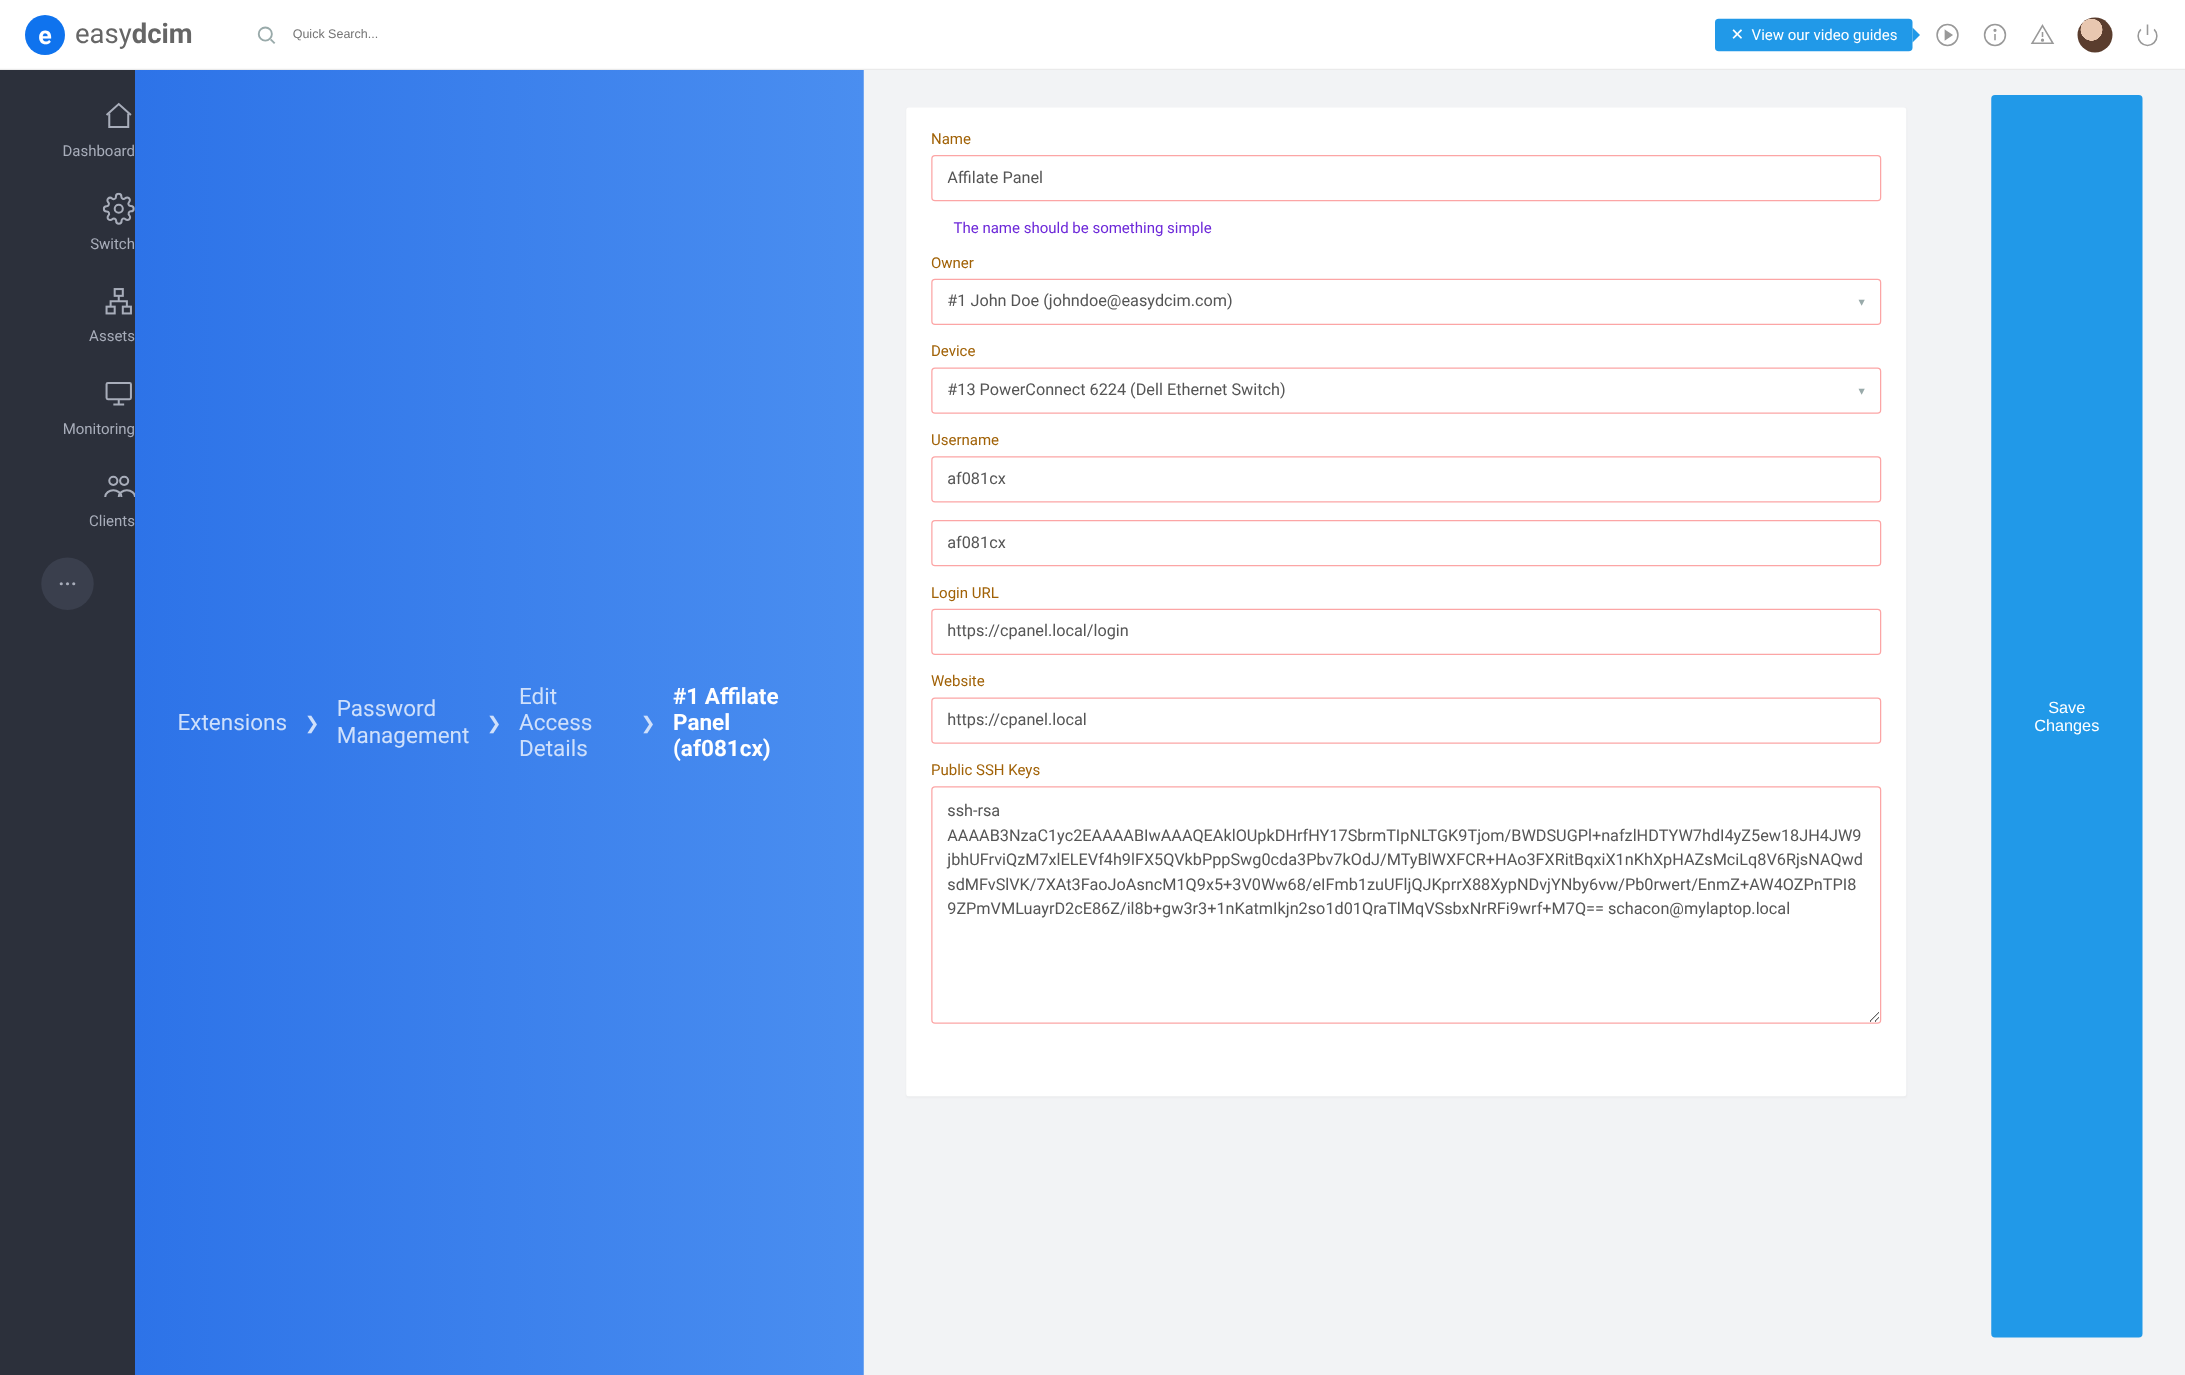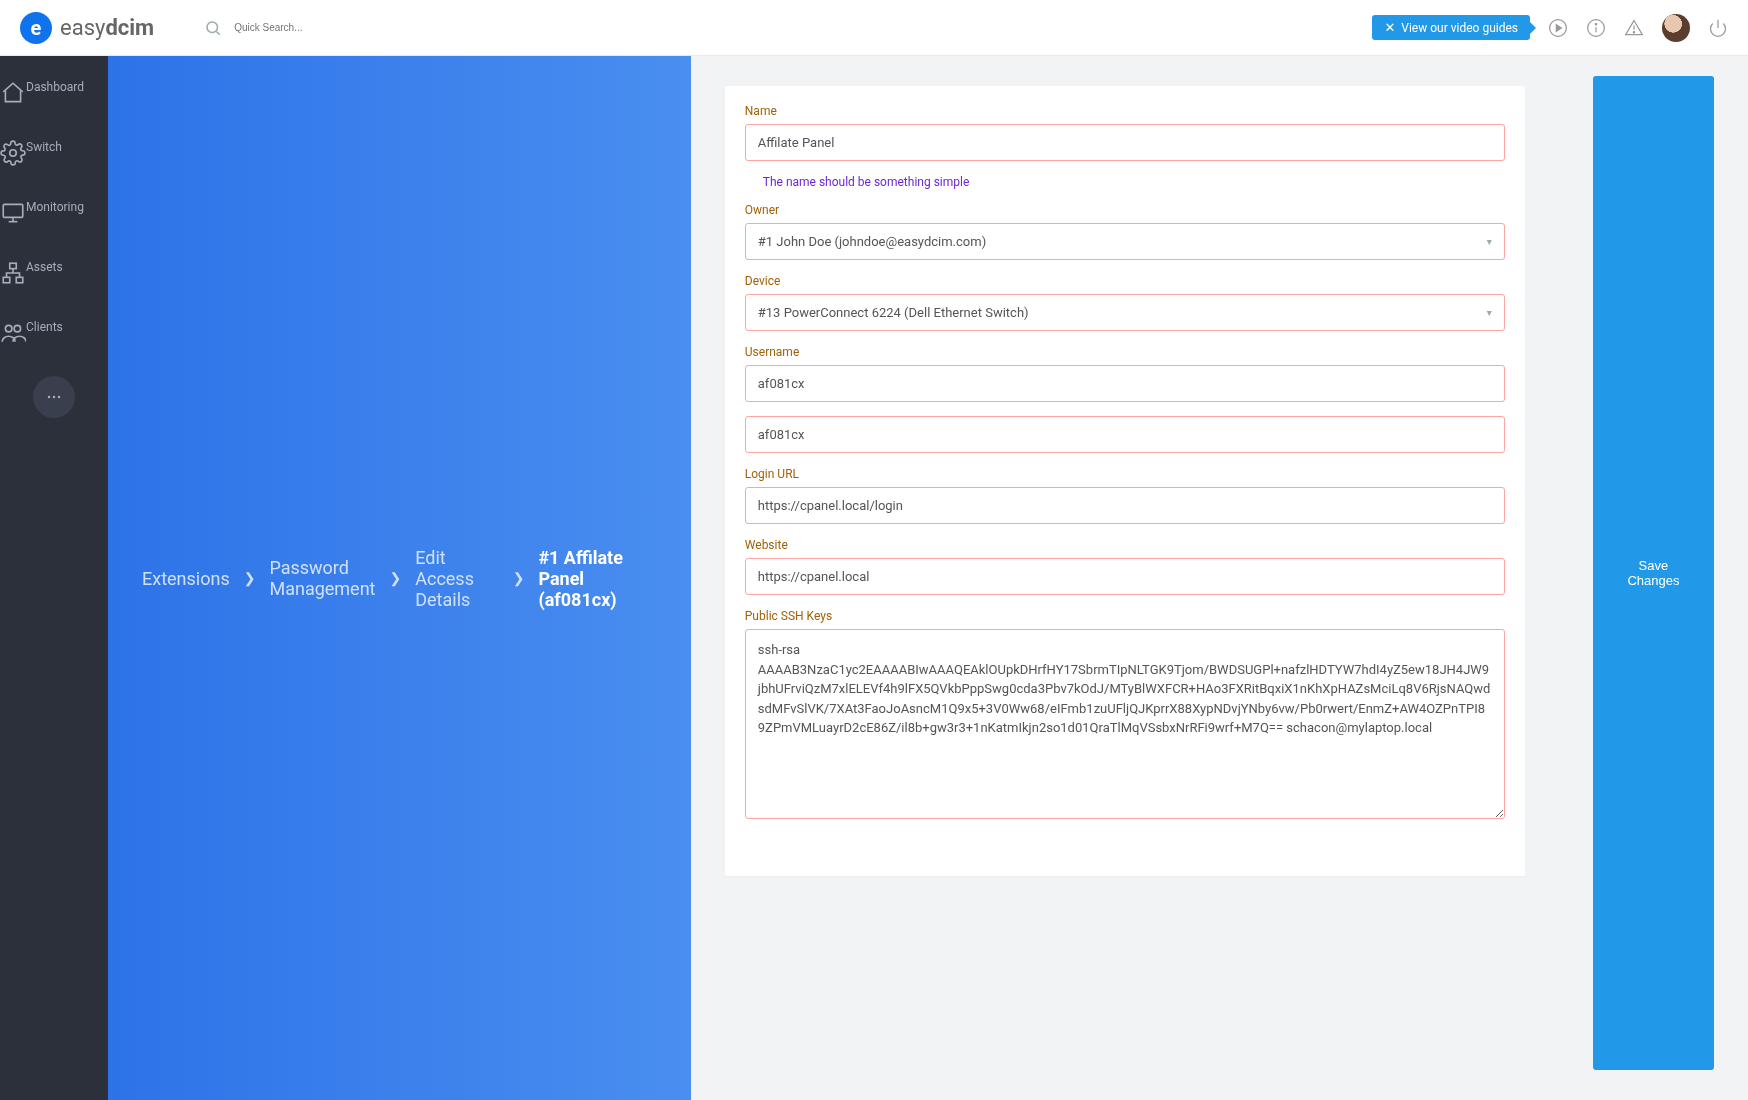--- a/index.html
+++ b/index.html
@@ -13,21 +13,21 @@
     .search-wrap svg { margin-right: 12px; }
     .search-input { border: none; outline: none; font-size: 10px; color: #999; width: 200px; }
     .topbar-right { margin-left: auto; display: flex; align-items: center; gap: 18px; }
     .video-guides { background: #2199e8; color: #fff; padding: 5px 12px; border-radius: 3px; font-size: 12px; display: flex; align-items: center; gap: 6px; position: relative; }
     .video-guides::after { content:""; position:absolute; right:-6px; top:50%; transform:translateY(-50%); border-left:6px solid #2199e8; border-top:6px solid transparent; border-bottom:6px solid transparent;}
     .top-icon { color: #999; display:flex; align-items:center; justify-content:center; }
     .avatar { width: 28px; height: 28px; border-radius: 50%; background: radial-gradient(circle at 40% 35%, #e8c7b0 35%, #5a3d2e 36%); }
     
     .layout { display: flex; min-height: calc(100vh - 56px); }
     .sidebar { width: 108px; background: #2c303b; color: #a8adba; display: flex; flex-direction: column; align-items: center; padding-top: 10px; }
-    .side-item { width: 100%; display: flex; flex-direction: row; align-items: flex-start; padding: 14px 0 12px; font-size: 12px; cursor: pointer; }
+    .side-item { width: 100%; display: flex; flex-direction: column; align-items: flex-end; padding: 14px 0 12px; font-size: 12px; cursor: pointer; }
     .side-item svg { margin-bottom: 8px; }
     .side-more { width: 42px; height: 42px; border-radius: 50%; background: #3a3f4d; display: flex; align-items: center; justify-content: center; margin-top: 10px; color:#a8adba; }
     
     .main { flex: 1; background: #f2f3f5; display: flex; }
     .breadcrumb { background: #2d73e8; background: linear-gradient(90deg,#2d73e8,#4a8ef0); color: #fff; padding: 24px 34px; font-size: 18px; display: flex; align-items: center; gap: 14px; }
     .breadcrumb a { color: #cfe0fb; font-weight: 400; }
     .breadcrumb .sep { color: #cfe0fb; font-size: 14px; }
     .breadcrumb .current { font-weight: 700; color: #fff; }
     
     .content { padding: 30px 34px; }
@@ -108,34 +108,34 @@
     </div>
     <div class="side-item">
       <svg width="26" height="26" viewBox="0 0 24 24" fill="none" stroke="currentColor" stroke-width="1.5">
           <circle cx="12" cy="12" r="3"></circle>
           <path d="M19.4 15a1.65 1.65 0 0 0 .33 1.82l.06.06a2 2 0 1 1-2.83 2.83l-.06-.06a1.65 1.65 0 0 0-1.82-.33 1.65 1.65 0 0 0-1 1.51V21a2 2 0 1 1-4 0v-.09a1.65 1.65 0 0 0-1-1.51 1.65 1.65 0 0 0-1.82.33l-.06.06a2 2 0 1 1-2.83-2.83l.06-.06a1.65 1.65 0 0 0 .33-1.82 1.65 1.65 0 0 0-1.51-1H3a2 2 0 1 1 0-4h.09a1.65 1.65 0 0 0 1.51-1 1.65 1.65 0 0 0-.33-1.82l-.06-.06a2 2 0 1 1 2.83-2.83l.06.06a1.65 1.65 0 0 0 1.82.33h0a1.65 1.65 0 0 0 1-1.51V3a2 2 0 1 1 4 0v.09a1.65 1.65 0 0 0 1 1.51h0a1.65 1.65 0 0 0 1.82-.33l.06-.06a2 2 0 1 1 2.83 2.83l-.06.06a1.65 1.65 0 0 0-.33 1.82v0a1.65 1.65 0 0 0 1.51 1H21a2 2 0 1 1 0 4h-.09a1.65 1.65 0 0 0-1.51 1z"></path>
         </svg>
       <span>Switch</span>
     </div>
     <div class="side-item">
       <svg width="26" height="26" viewBox="0 0 24 24" fill="none" stroke="currentColor" stroke-width="1.5">
-          <rect x="3" y="4" width="18" height="12" rx="1"></rect>
-          <line x1="8" y1="20" x2="16" y2="20"></line>
-          <line x1="12" y1="16" x2="12" y2="20"></line>
-        </svg>
-      <span>Monitoring</span>
-    </div>
-    <div class="side-item">
-      <svg width="26" height="26" viewBox="0 0 24 24" fill="none" stroke="currentColor" stroke-width="1.5">
           <rect x="9" y="3" width="6" height="5"></rect>
           <rect x="3" y="16" width="6" height="5"></rect>
           <rect x="15" y="16" width="6" height="5"></rect>
           <path d="M12 8 V12 M6 16 V12 H18 V16"></path>
         </svg>
       <span>Assets</span>
+    </div>
+    <div class="side-item">
+      <svg width="26" height="26" viewBox="0 0 24 24" fill="none" stroke="currentColor" stroke-width="1.5">
+          <rect x="3" y="4" width="18" height="12" rx="1"></rect>
+          <line x1="8" y1="20" x2="16" y2="20"></line>
+          <line x1="12" y1="16" x2="12" y2="20"></line>
+        </svg>
+      <span>Monitoring</span>
     </div>
     <div class="side-item">
       <svg width="26" height="26" viewBox="0 0 24 24" fill="none" stroke="currentColor" stroke-width="1.5">
           <circle cx="8" cy="8" r="3"></circle>
           <circle cx="16" cy="8" r="3"></circle>
           <path d="M2 20 c0-3 3-5 6-5 s6 2 6 5"></path>
           <path d="M12 20 c0-3 3-5 6-5 s6 2 6 5"></path>
         </svg>
       <span>Clients</span>
     </div>

